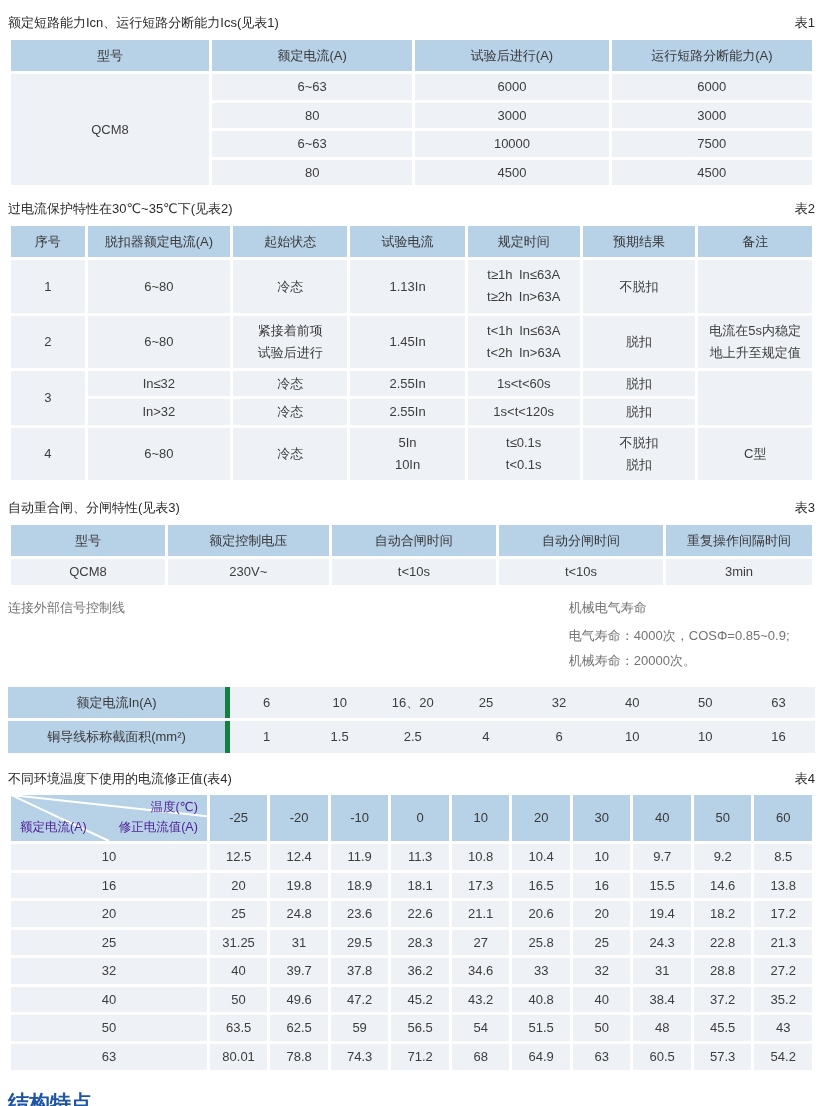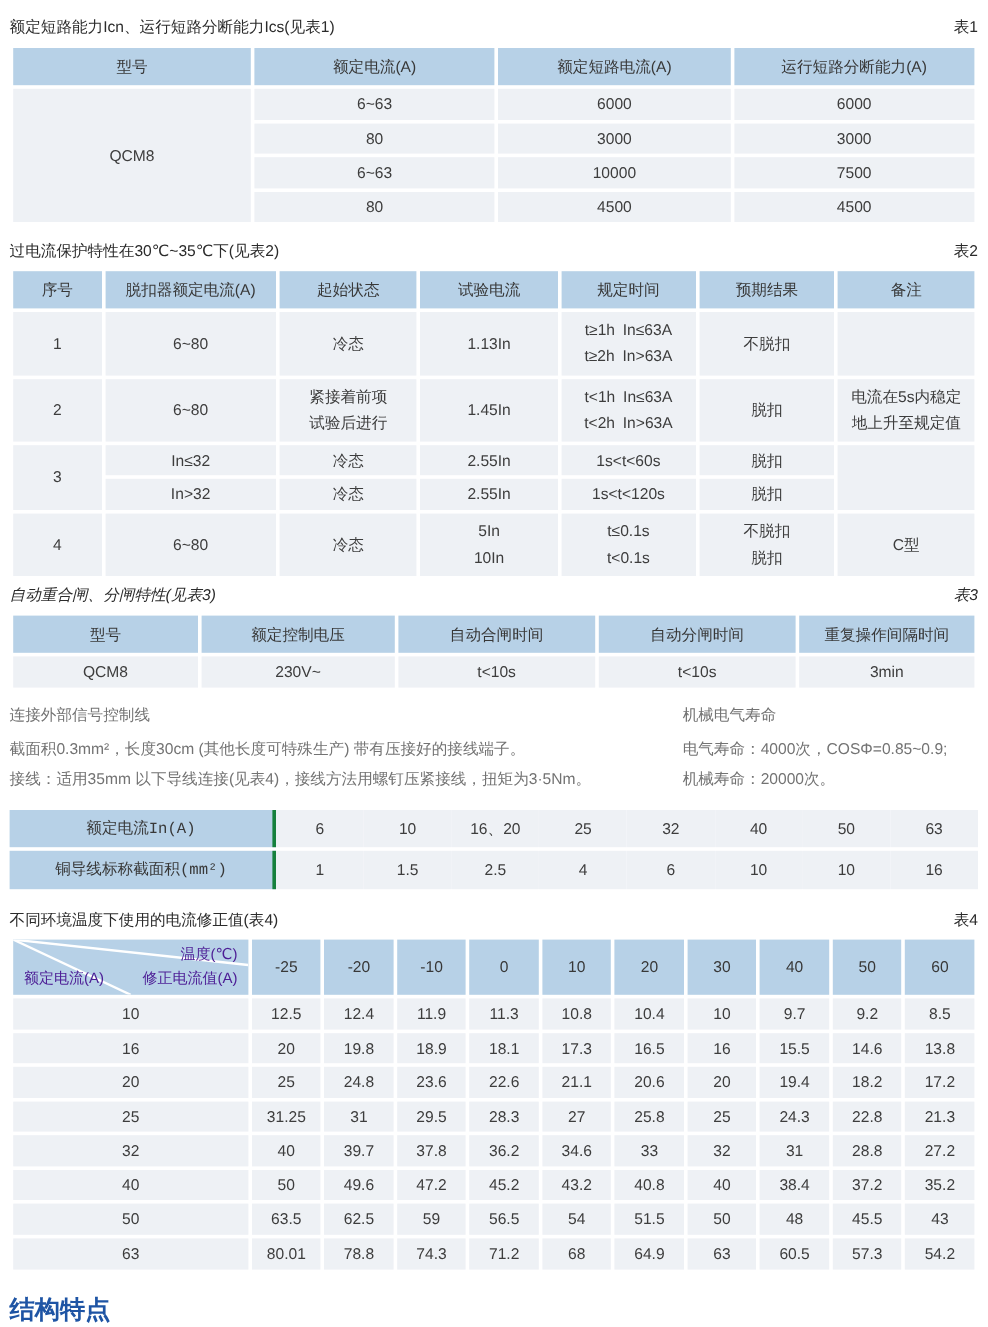--- a/index.html
+++ b/index.html
@@ -19,21 +19,21 @@
   }
   table.tbl td {
     background:#eef1f5; text-align:center; vertical-align:middle;
     font-size:13px; color:#3d3d3d; padding:4px 3px; line-height:1.35;
     overflow:hidden;
   }
   table.tbl td.hd { background:#b7d1e7; padding:7px 3px; color:#383838; }
   table.tbl td div { line-height:1.7; }
   
   table.wire { border-spacing:0 3px; }
-  table.wire td.hd { border-right:3px solid #15803d;font-family:Liberation Mono, monospace; }
+  table.wire td.hd { border-right:5px solid #15803d; }
   table.wire td { padding:5px 3px; }
   
   td.corner { position:relative; height:46px; padding:0 !important; }
   td.corner svg { position:absolute; left:0; top:0; width:100%; height:100%; display:block; }
   td.corner line { stroke:#ffffff; stroke-width:2; vector-effect:non-scaling-stroke; }
   td.corner span { position:absolute; font-size:12.5px; color:#4c1d95; }
   td.corner .c-tr { top:4px; right:9px; }
   td.corner .c-mid { bottom:5px; right:9px; }
   td.corner .c-bl { bottom:5px; left:9px; }
   
@@ -58,21 +58,21 @@
     <colgroup>
         <col style="width: 25%;">
         <col style="width: 25.3%;">
         <col style="width: 24.4%;">
         <col style="width: 25.3%;">
       </colgroup>
       <tbody>
         <tr>
           <td class="hd">型号</td>
           <td class="hd">额定电流(A)</td>
-          <td class="hd">额定短路电流(A)</td>
+          <td class="hd">试验后进行(A)</td>
           <td class="hd">运行短路分断能力(A)</td>
         </tr>
         <tr>
           <td rowspan="4">QCM8</td>
           <td>6~63</td>
           <td>6000</td>
           <td>6000</td>
         </tr>
         <tr>
           <td>80</td>
@@ -176,21 +176,21 @@
           </td>
           <td>
             <div>不脱扣</div>
             <div>脱扣</div>
           </td>
           <td>C型</td>
         </tr>
       </tbody>
   </table>
 
-  <div class="sec-title" style="margin-top:4px;font-style:italic;">
+  <div class="sec-title" style="margin-top:16px;">
     <span>自动重合闸、分闸特性(见表3)</span>
     <span>表3</span>
   </div>
   <table class="tbl">
     <colgroup>
         <col style="width: 19.5%;">
         <col style="width: 20.4%;">
         <col style="width: 20.8%;">
         <col style="width: 20.8%;">
         <col style="width: 18.5%;">
@@ -209,24 +209,20 @@
           <td>t&lt;10s</td>
           <td>t&lt;10s</td>
           <td>3min</td>
         </tr>
       </tbody>
   </table>
 
   <div class="notes">
     <div class="notes-left">
       <div class="note-title">连接外部信号控制线</div>
-      <div>
-          <div class="note-line">截面积0.3mm²，长度30cm (其他长度可特殊生产) 带有压接好的接线端子。</div>
-          <div class="note-line">接线：适用35mm 以下导线连接(见表4)，接线方法用螺钉压紧接线，扭矩为3·5Nm。</div>
-        </div>
     </div>
     <div class="notes-right">
       <div class="note-title">机械电气寿命</div>
       <div>
           <div class="note-line">电气寿命：4000次，COSΦ=0.85~0.9;</div>
           <div class="note-line">机械寿命：20000次。</div>
         </div>
     </div>
   </div>
 

